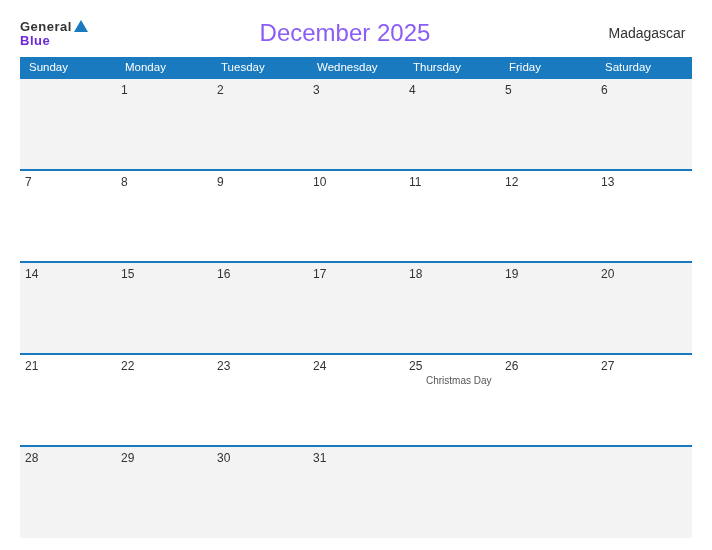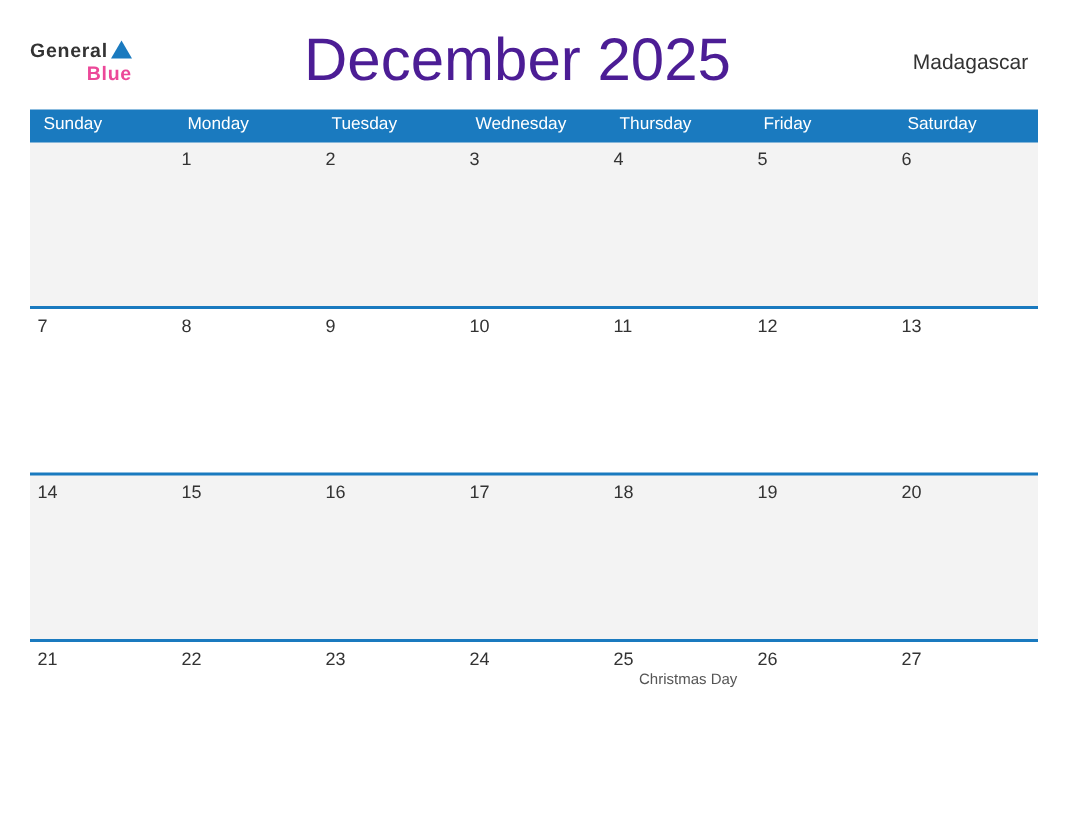--- a/index.html
+++ b/index.html
@@ -32,40 +32,39 @@
     }
     .logo-general {
       font-size: 13px;
       font-weight: bold;
       color: #333;
       letter-spacing: 0.5px;
     }
     .logo-blue {
       font-size: 13px;
       font-weight: bold;
-      color: #ec4899;
+      color: #6d28d9;
       letter-spacing: 0.5px;
-      text-align: right;
     }
     .logo-triangle {
       display: inline-block;
       width: 0;
       height: 0;
       border-left: 7px solid transparent;
       border-right: 7px solid transparent;
       border-bottom: 12px solid #1a7abf;
       margin-left: 2px;
       vertical-align: middle;
       position: relative;
       top: -1px;
     }
     .month-title {
-      font-size: 40px;
+      font-size: 24px;
       font-weight: normal;
-      color: #4c1d95;
+      color: #8b5cf6;
       text-align: left;
     }
     .country {
       font-size: 14px;
       color: #333;
       text-align: center;
       min-width: 90px;
     }
     
     .calendar {
@@ -229,15 +228,32 @@
             <span class="day-num">25</span>
             <span class="event-label">Christmas Day</span>
           </td>
           <td>
             <span class="day-num">26</span>
           </td>
           <td>
             <span class="day-num">27</span>
           </td>
         </tr>
+        <tr>
+          <td>
+            <span class="day-num">28</span>
+          </td>
+          <td>
+            <span class="day-num">29</span>
+          </td>
+          <td>
+            <span class="day-num">30</span>
+          </td>
+          <td>
+            <span class="day-num">31</span>
+          </td>
+          <td></td>
+          <td></td>
+          <td></td>
+        </tr>
       </tbody>
   </table>
 </div>
 
 </body></html>

